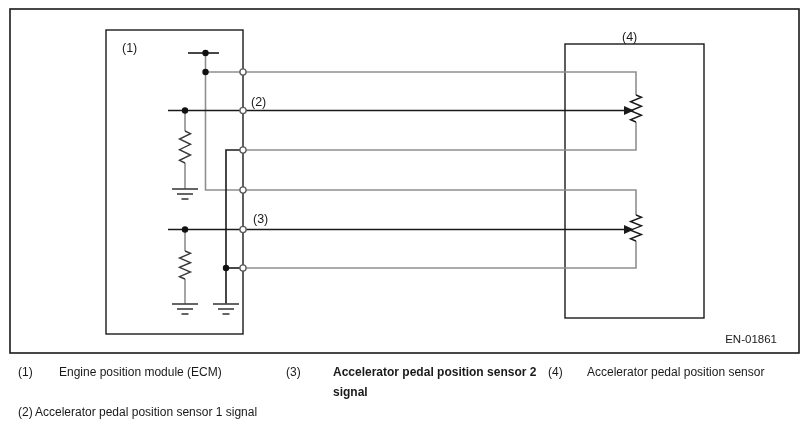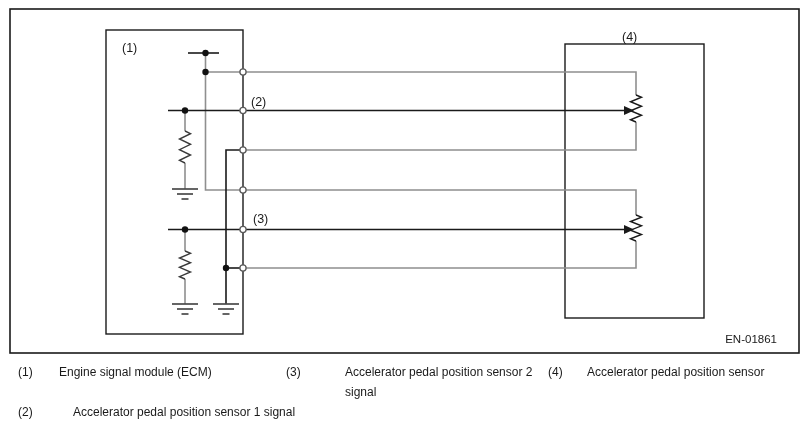--- a/index.html
+++ b/index.html
@@ -5,22 +5,22 @@
   html,body{margin:0;padding:0;background:#fff;}
   .page{position:relative;width:808px;height:446px;background:#fff;overflow:hidden;
         font-family:"Liberation Sans",sans-serif;color:#1a1a1a;}
   #diagram-svg{position:absolute;left:0;top:0;}
   #diagram-svg text{font:12.5px "Liberation Sans",sans-serif;fill:#1a1a1a;}
   .fig-code{position:absolute;top:333px;right:31px;font-size:11.5px;color:#1a1a1a;}
   .legend-item{position:absolute;font-size:12px;line-height:20px;color:#1a1a1a;}
   .legend-num{position:absolute;left:0;top:0;}
   .legend-txt{display:block;}
   .li-1{left:18px;top:362px;}  .li-1 .legend-txt{margin-left:41px;width:235px;}
-  .li-2{left:18px;top:402px;}  .li-2 .legend-txt{margin-left:55px;width:225px;}
-  .li-3{left:286px;top:362px;} .li-3 .legend-txt{margin-left:59px;width:215px;}
+  .li-2{left:18px;top:402px;}  .li-2 .legend-txt{margin-left:17px;width:225px;}
+  .li-3{left:286px;top:362px;} .li-3 .legend-txt{margin-left:47px;width:215px;font-weight:bold;}
   .li-4{left:548px;top:362px;} .li-4 .legend-txt{margin-left:39px;width:235px;}
 </style>
 </head>
 <body>
 
 <div class="page">
 
   <svg id="diagram-svg" width="808" height="360">
       <rect x="10" y="9" width="789" height="344" fill="none" stroke="#1a1a1a" stroke-width="1.6"></rect>
       <rect x="106" y="30" width="137" height="304" fill="none" stroke="#1a1a1a" stroke-width="1.4"></rect>
@@ -67,21 +67,21 @@
       <text x="122" y="52">(1)</text>
       <text x="251" y="106">(2)</text>
       <text x="253" y="223">(3)</text>
       <text x="622" y="41">(4)</text>
     </svg>
 
   <div class="fig-code">EN-01861</div>
 
   <div class="legend-item li-1">
     <span class="legend-num">(1)</span>
-    <span class="legend-txt">Engine signal module (ECM)</span>
+    <span class="legend-txt">Engine position module (ECM)</span>
   </div>
   <div class="legend-item li-2">
     <span class="legend-num">(2)</span>
     <span class="legend-txt">Accelerator pedal position sensor 1 signal</span>
   </div>
   <div class="legend-item li-3">
     <span class="legend-num">(3)</span>
     <span class="legend-txt">Accelerator pedal position sensor 2 signal</span>
   </div>
   <div class="legend-item li-4">

